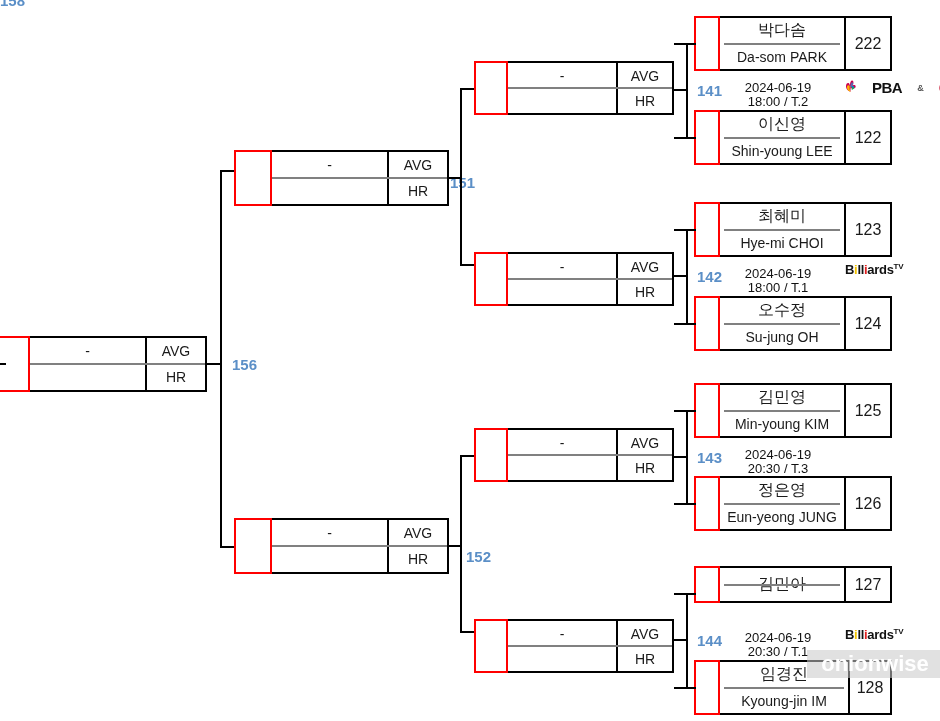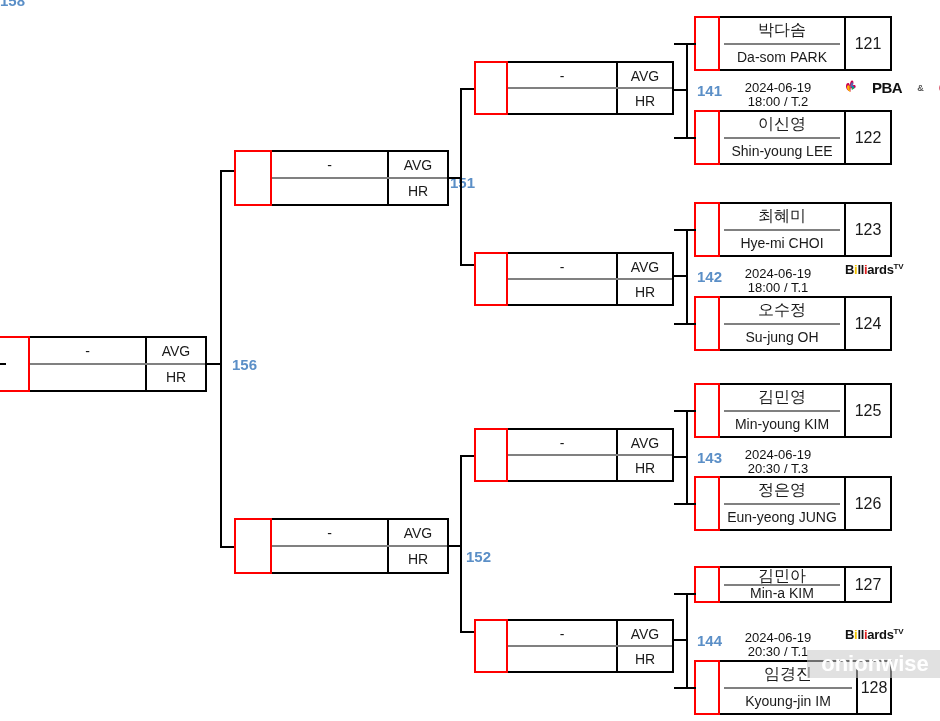--- a/index.html
+++ b/index.html
@@ -260,21 +260,21 @@
     </div>
   </div>
 
   <div class="slot" style="left:694px;top:16px;width:198px;height:55px;">
     <div class="redcell" style="width:26px;"></div>
     <div class="namecell">
       <div class="nrow kr">박다솜</div>
       <div class="nrow en">Da-som PARK</div>
       <div class="divider"></div>
     </div>
-    <div class="seedcell" style="width:46px;">121</div>
+    <div class="seedcell" style="width:46px;">222</div>
   </div>
   <div class="slot" style="left:694px;top:110px;width:198px;height:55px;">
     <div class="redcell" style="width:26px;"></div>
     <div class="namecell">
       <div class="nrow kr">이신영</div>
       <div class="nrow en">Shin-young LEE</div>
       <div class="divider"></div>
     </div>
     <div class="seedcell" style="width:46px;">122</div>
   </div>
@@ -353,33 +353,32 @@
   <div class="vline" style="left:686px;top:410px;height:95px;"></div>
   <div class="hline" style="left:674px;top:456px;width:14px;"></div>
   <div class="mnum" style="left:697px;top:449px;">143</div>
   <div class="mdate" style="left:718px;top:435px;width:120px;">2024-06-19</div>
   <div class="mtime" style="left:718px;top:461px;width:120px;">20:30 / T.3</div>
 
   <div class="slot" style="left:694px;top:566px;width:198px;height:37px;">
     <div class="redcell" style="width:26px;"></div>
     <div class="namecell">
       <div class="nrow kr">김민아</div>
-      <div class="nrow en">Min-a KIM</div>
       <div class="divider"></div>
     </div>
     <div class="seedcell" style="width:46px;">127</div>
   </div>
   <div class="slot" style="left:694px;top:660px;width:198px;height:55px;">
     <div class="redcell" style="width:26px;"></div>
     <div class="namecell">
       <div class="nrow kr">임경진</div>
       <div class="nrow en">Kyoung-jin IM</div>
       <div class="divider"></div>
     </div>
-    <div class="seedcell" style="width:34px;">128</div>
+    <div class="seedcell" style="width:42px;">128</div>
   </div>
   <div class="hline" style="left:674px;top:593px;width:22px;"></div>
   <div class="hline" style="left:674px;top:687px;width:22px;"></div>
   <div class="vline" style="left:686px;top:593px;height:96px;"></div>
   <div class="hline" style="left:674px;top:639px;width:14px;"></div>
   <div class="mnum" style="left:697px;top:632px;">144</div>
   <div class="mdate" style="left:718px;top:618px;width:120px;">2024-06-19</div>
   <div class="mtime" style="left:718px;top:644px;width:120px;">20:30 / T.1</div>
   <div class="logo logo-btv" style="left:845px;top:627px;">
     <span>B<span class="dotyel">i</span>ll<span class="dotred">i</span>ards</span><sup>TV</sup>

